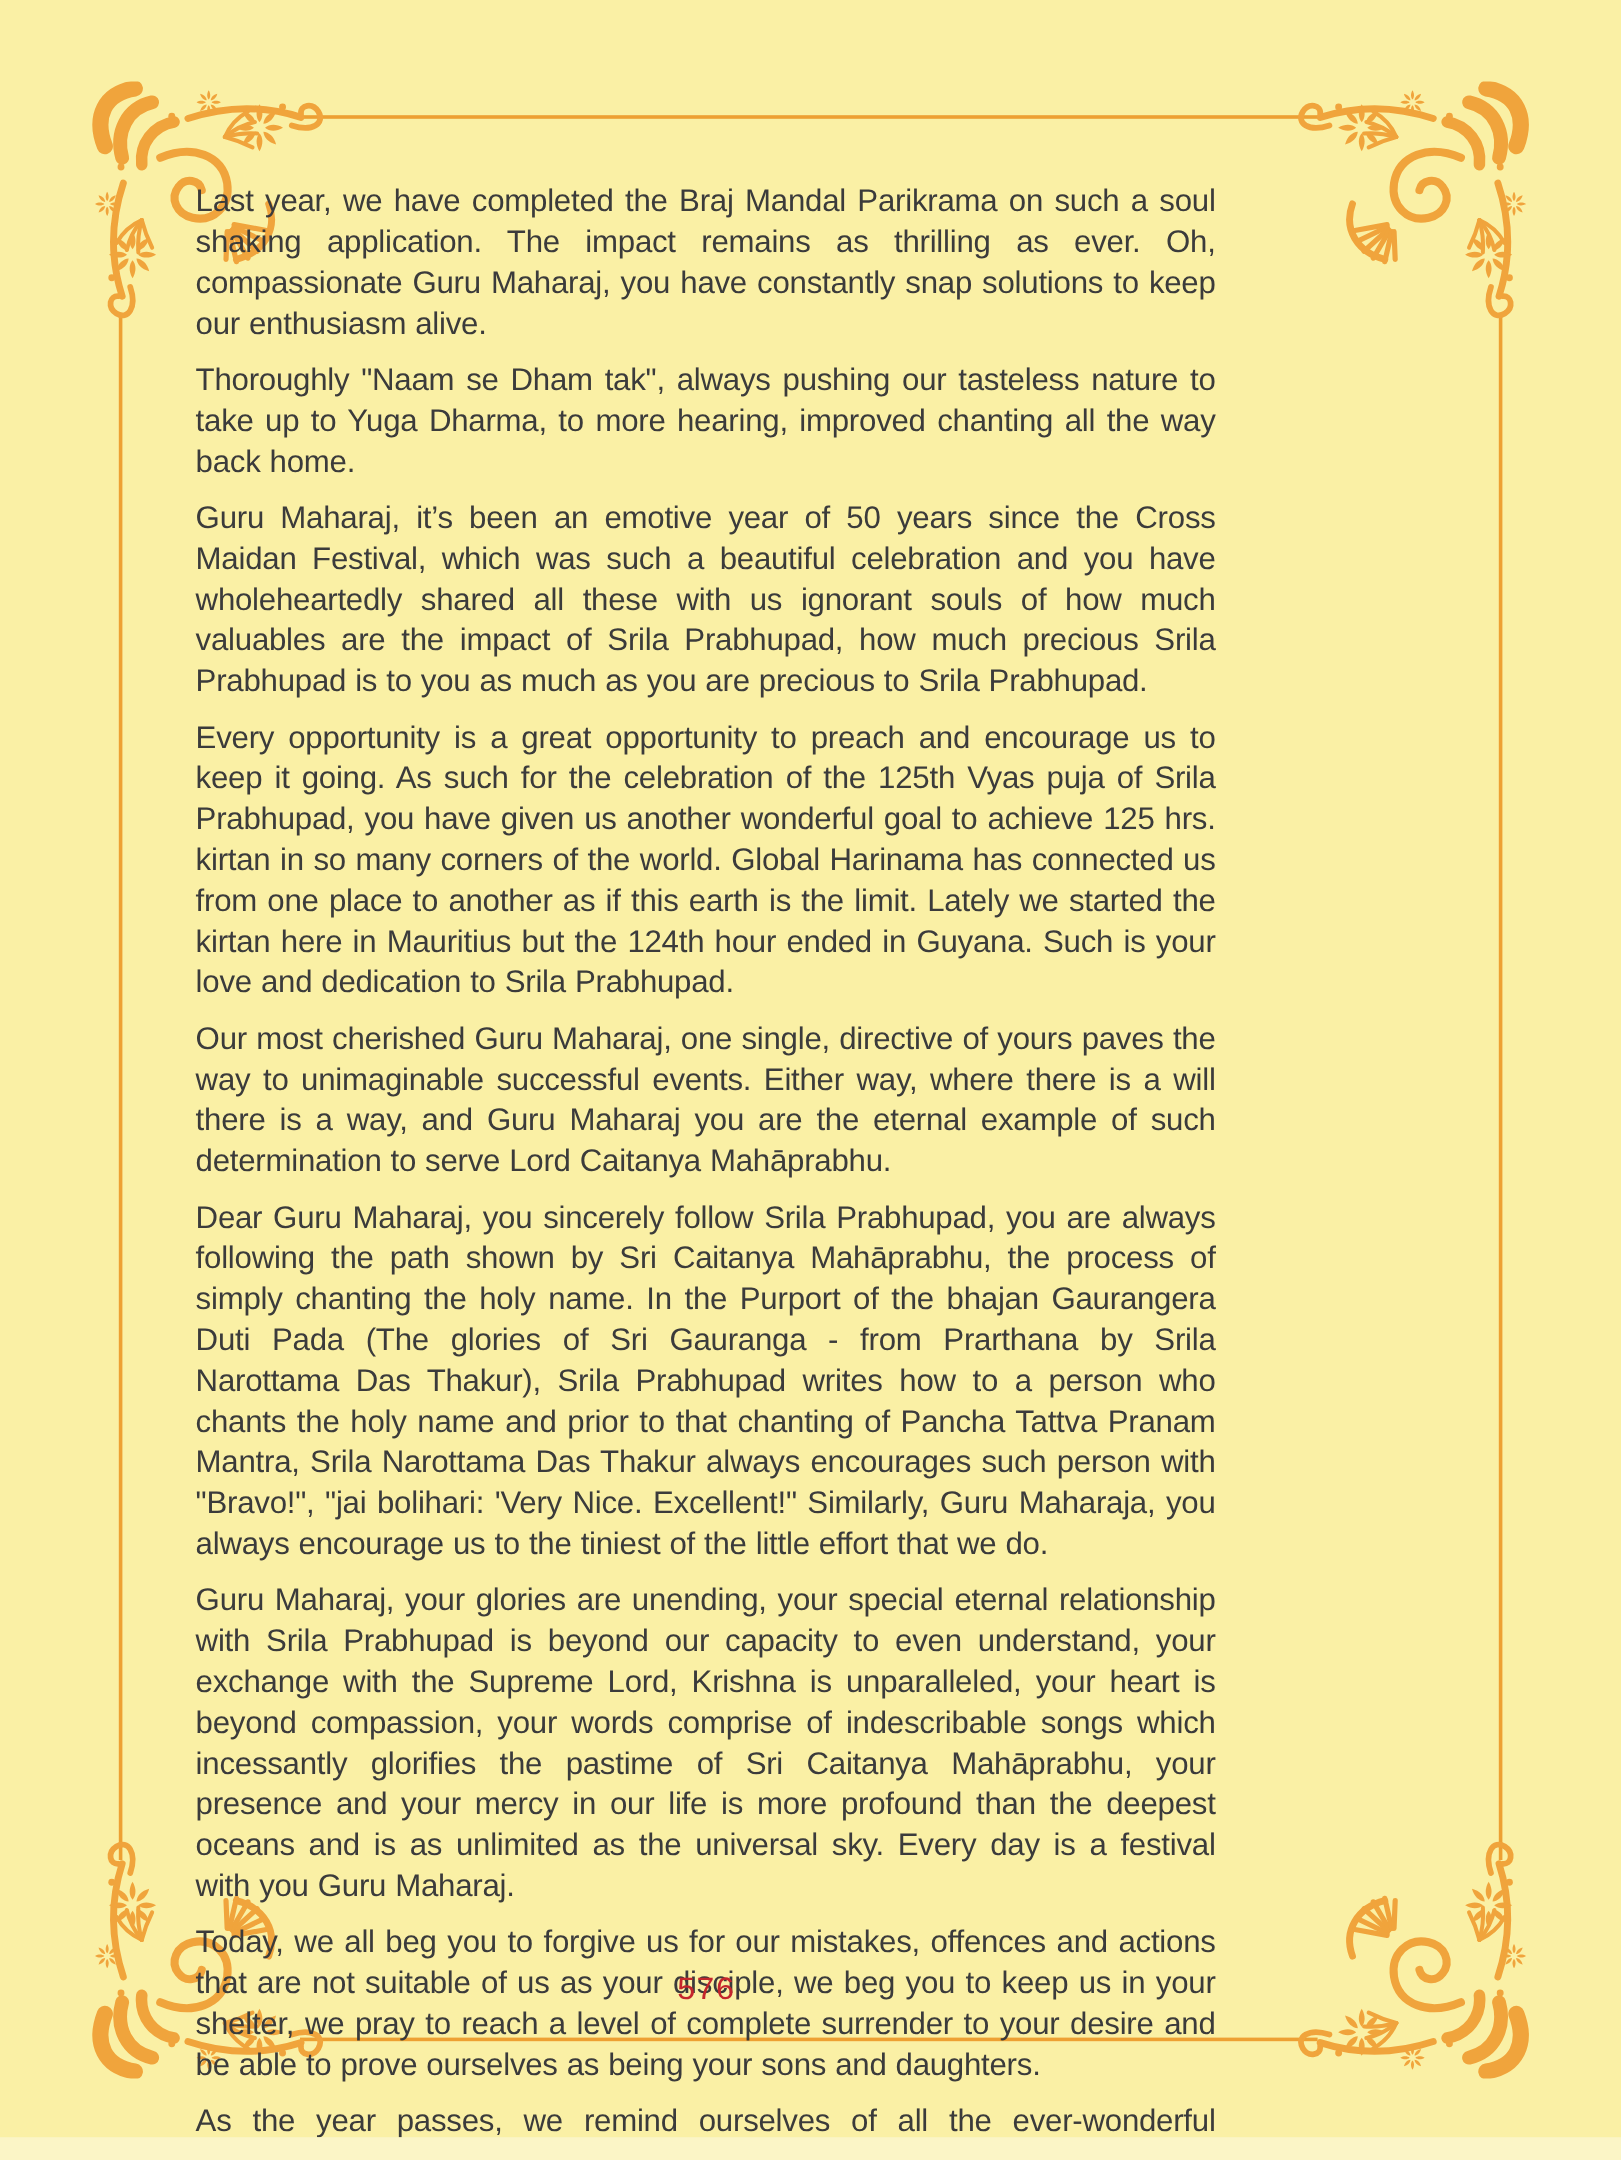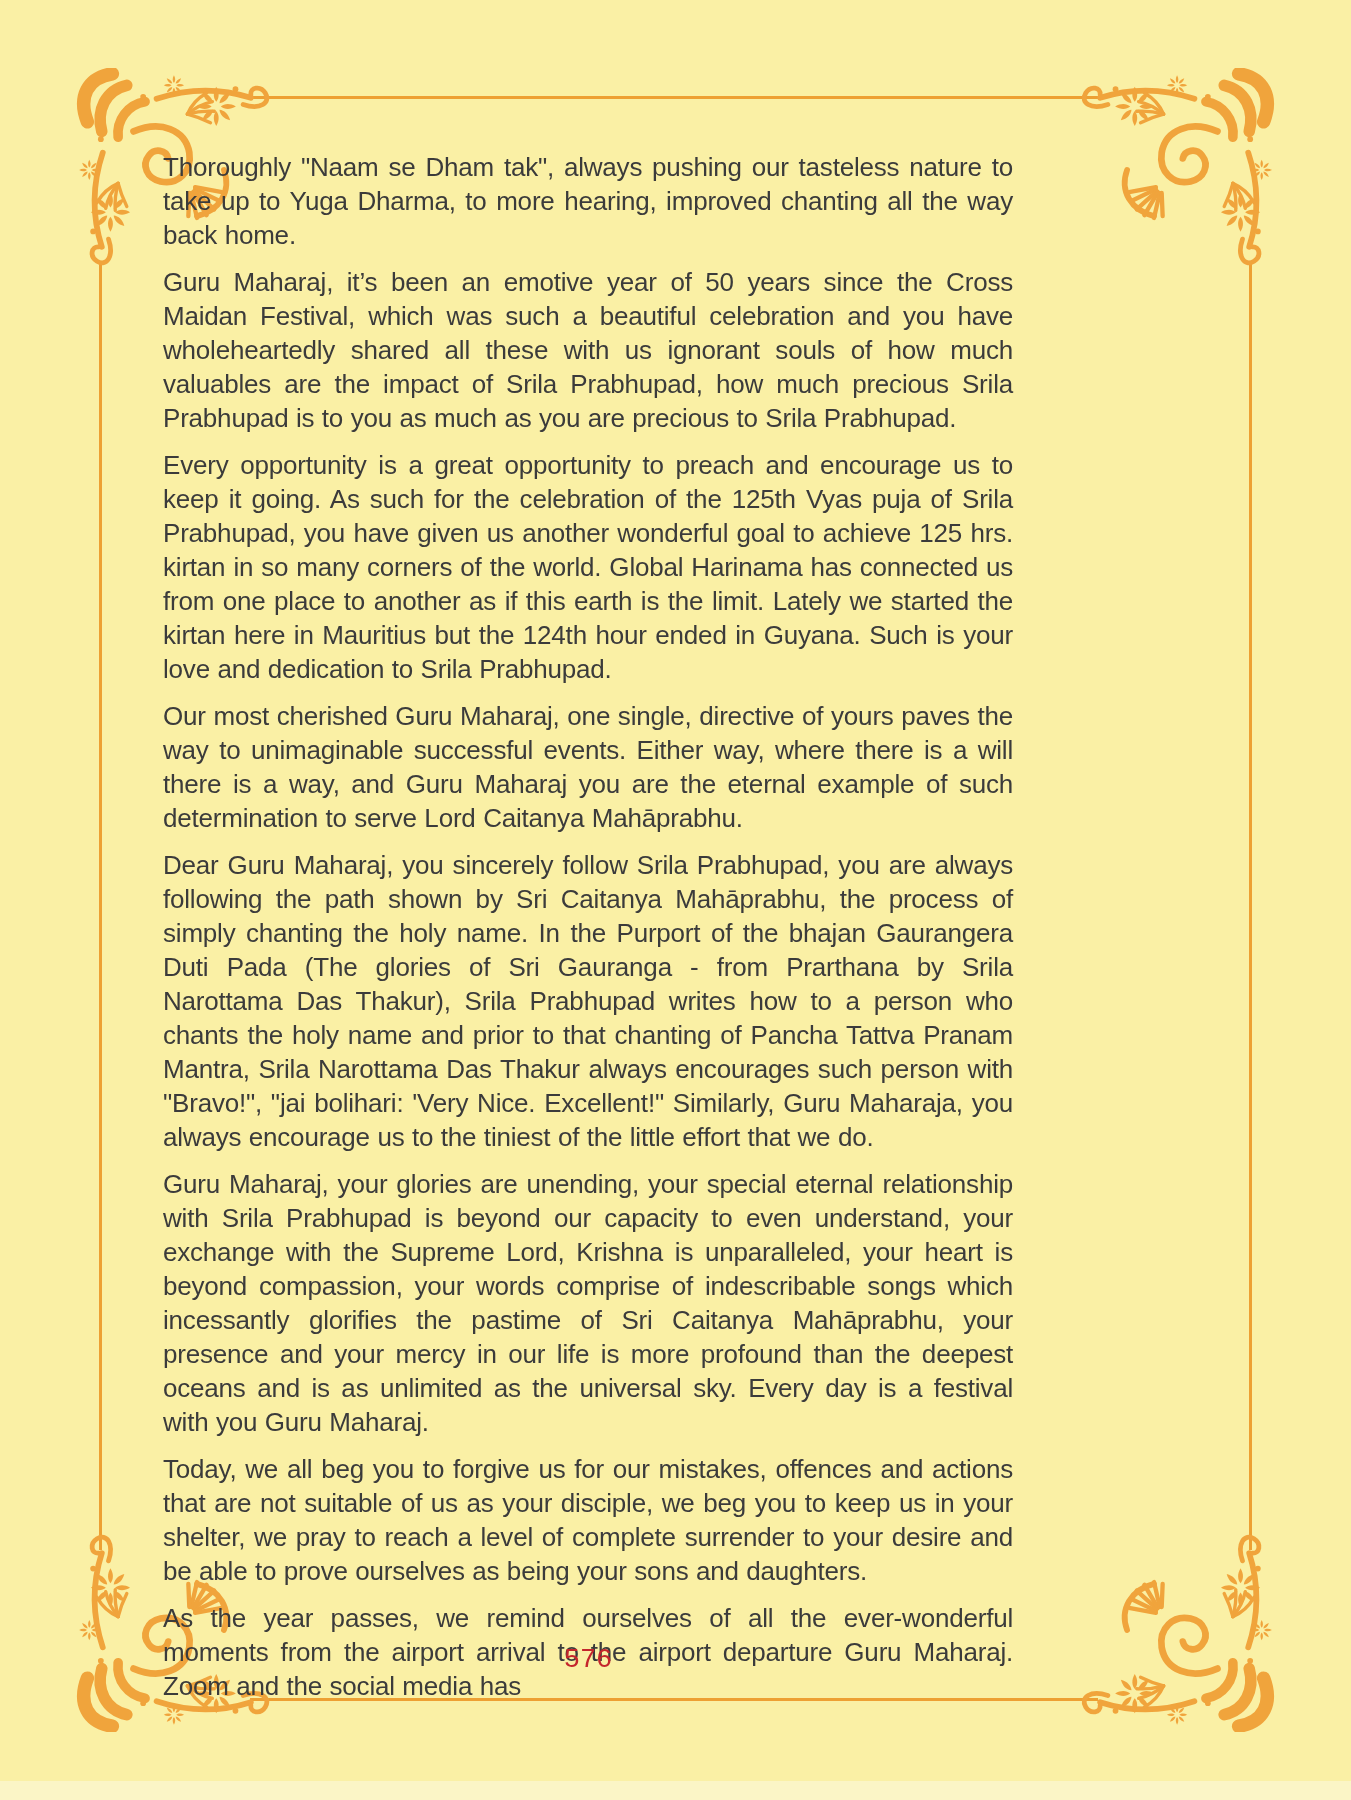--- a/index.html
+++ b/index.html
@@ -137,20 +137,21 @@
     <use href="#corner-art"></use>
   </svg>
 <svg class="corner bl" viewBox="0 0 260 260">
     <use href="#corner-art"></use>
   </svg>
 <svg class="corner br" viewBox="0 0 260 260">
     <use href="#corner-art"></use>
   </svg>
 
 <div class="text-column">
+  <p>Last year, we have completed the Braj Mandal Parikrama on such a soul shaking application. The impact remains as thrilling as ever. Oh, compassionate Guru Maharaj, you have constantly snap solutions to keep our enthusiasm alive.</p>
   <p>Thoroughly "Naam se Dham tak", always pushing our tasteless nature to take up to Yuga Dharma, to more hearing, improved chanting all the way back home.</p>
   <p>Guru Maharaj, it’s been an emotive year of 50 years since the Cross Maidan Festival, which was such a beautiful celebration and you have wholeheartedly shared all these with us ignorant souls of how much valuables are the impact of Srila Prabhupad, how much precious Srila Prabhupad is to you as much as you are precious to Srila Prabhupad.</p>
   <p>Every opportunity is a great opportunity to preach and encourage us to keep it going. As such for the celebration of the 125th Vyas puja of Srila Prabhupad, you have given us another wonderful goal to achieve 125 hrs. kirtan in so many corners of the world. Global Harinama has connected us from one place to another as if this earth is the limit. Lately we started the kirtan here in Mauritius but the 124th hour ended in Guyana. Such is your love and dedication to Srila Prabhupad.</p>
   <p>Our most cherished Guru Maharaj, one single, directive of yours paves the way to unimaginable successful events. Either way, where there is a will there is a way, and Guru Maharaj you are the eternal example of such determination to serve Lord Caitanya Mahāprabhu.</p>
   <p>Dear Guru Maharaj, you sincerely follow Srila Prabhupad, you are always following the path shown by Sri Caitanya Mahāprabhu, the process of simply chanting the holy name. In the Purport of the bhajan Gaurangera Duti Pada (The glories of Sri Gauranga - from Prarthana by Srila Narottama Das Thakur), Srila Prabhupad writes how to a person who chants the holy name and prior to that chanting of Pancha Tattva Pranam Mantra, Srila Narottama Das Thakur always encourages such person with "Bravo!", "jai bolihari: 'Very Nice. Excellent!" Similarly, Guru Maharaja, you always encourage us to the tiniest of the little effort that we do.</p>
   <p class="gap-before">Guru Maharaj, your glories are unending, your special eternal relationship with Srila Prabhupad is beyond our capacity to even understand, your exchange with the Supreme Lord, Krishna is unparalleled, your heart is beyond compassion, your words comprise of indescribable songs which incessantly glorifies the pastime of Sri Caitanya Mahāprabhu, your presence and your mercy in our life is more profound than the deepest oceans and is as unlimited as the universal sky. Every day is a festival with you Guru Maharaj.</p>
   <p>Today, we all beg you to forgive us for our mistakes, offences and actions that are not suitable of us as your disciple, we beg you to keep us in your shelter, we pray to reach a level of complete surrender to your desire and be able to prove ourselves as being your sons and daughters.</p>
   <p>As the year passes, we remind ourselves of all the ever-wonderful moments from the airport arrival to the airport departure Guru Maharaj. Zoom and the social media has</p>
 </div>
 

